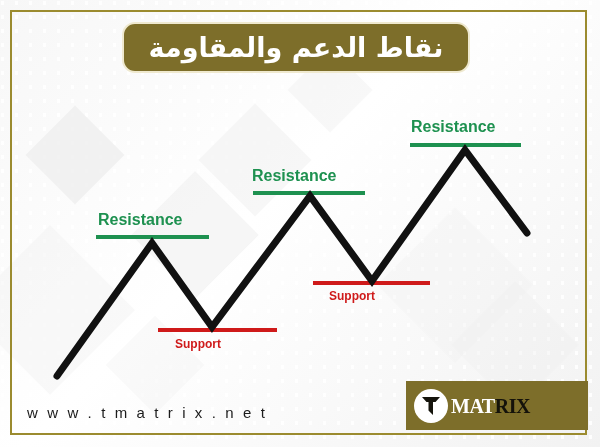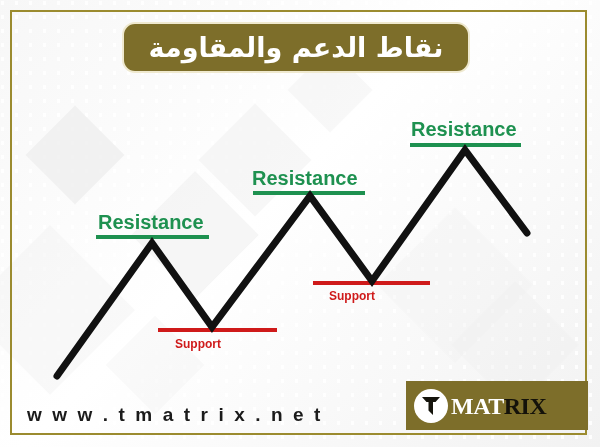--- a/index.html
+++ b/index.html
@@ -62,29 +62,29 @@
   
   #chart{position:absolute;left:0;top:0;}
 
   
   .lbl{
     position:absolute;
     font-weight:700;
     white-space:nowrap;
     line-height:1;
   }
-  .lbl-res{color:#1e9150;font-size:20px;}
+  .lbl-res{color:#1e9150;font-size:16px;}
   .lbl-sup{color:#cf1a1a;font-size:12px;}
 
   
   .site-url{
     position:absolute;
     left:27px;top:404px;
-    font-size:19px;
-    font-weight:700;
+    font-size:15px;
+    font-weight:400;
     color:#1b1b1b;
     letter-spacing:2.6px;
     font-family:"Liberation Sans",sans-serif;
   }
 
   
   .logo{
     position:absolute;
     left:406px;top:381px;
     width:182px;height:49px;
@@ -95,21 +95,21 @@
   }
   .logo-mark{
     width:34px;height:34px;border-radius:50%;
     background:#ffffff;
     display:flex;align-items:center;justify-content:center;
     flex:0 0 auto;
     margin-right:3px;
   }
   .logo-word{
     font-family:"Liberation Serif","DejaVu Serif",serif;
-    font-size:24px;font-weight:700;line-height:1;
+    font-size:20px;font-weight:700;line-height:1;
     letter-spacing:-0.5px;
   }
   .logo-mat{color:#ffffff;}
   .logo-rix{color:#14120a;}
 </style>
 </head>
 <body>
 
 <div id="root">
 

